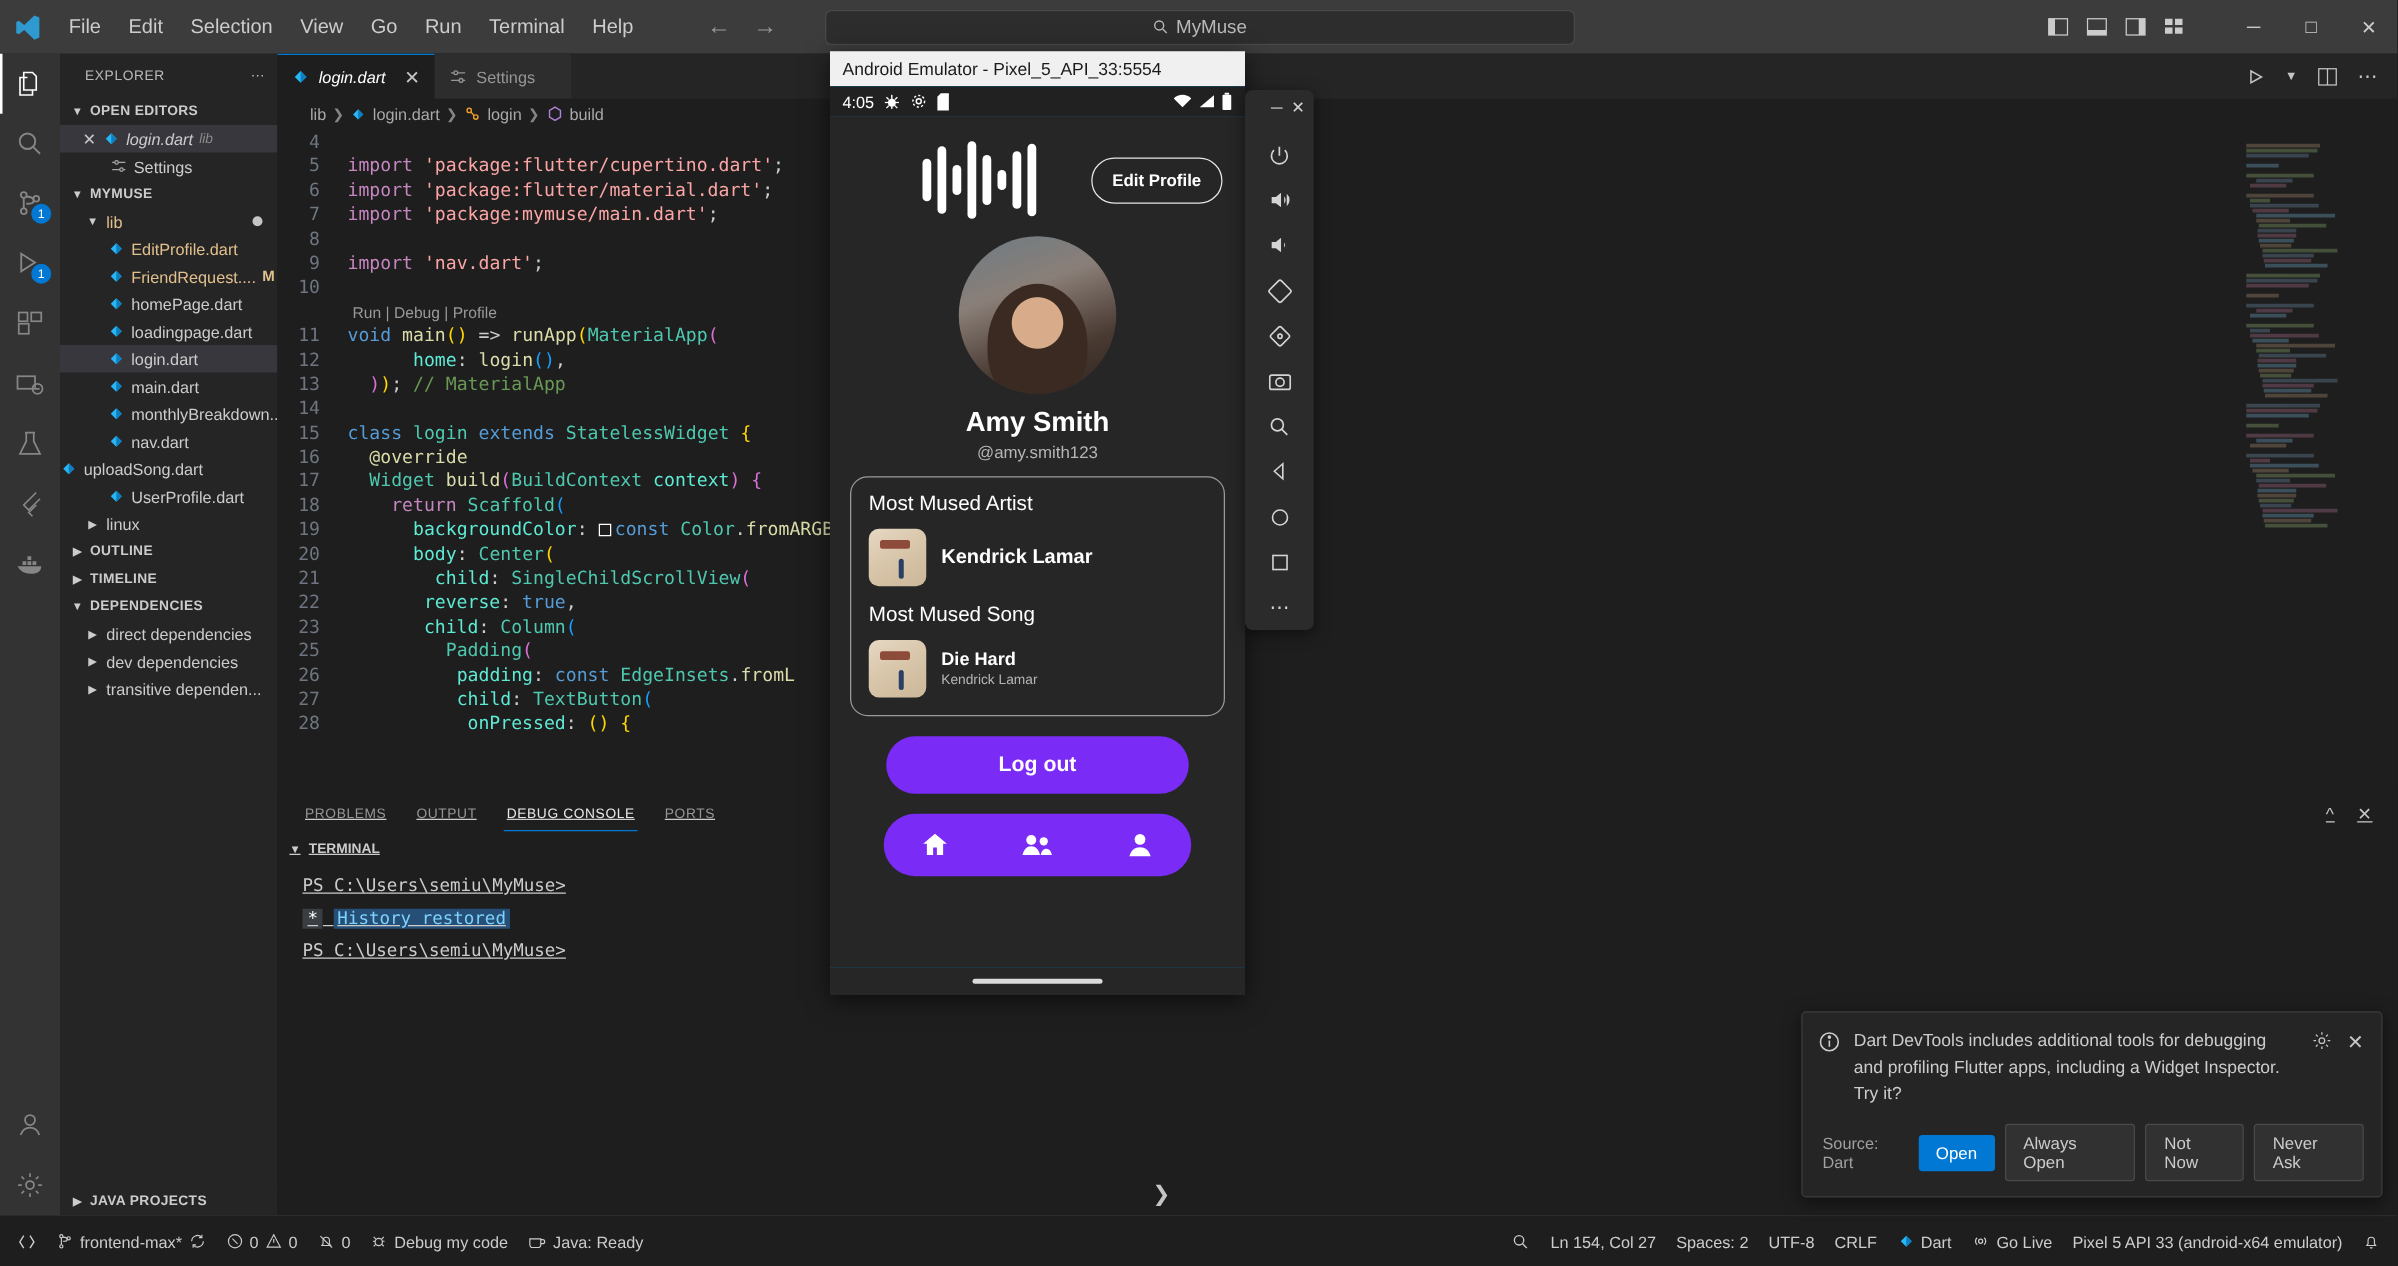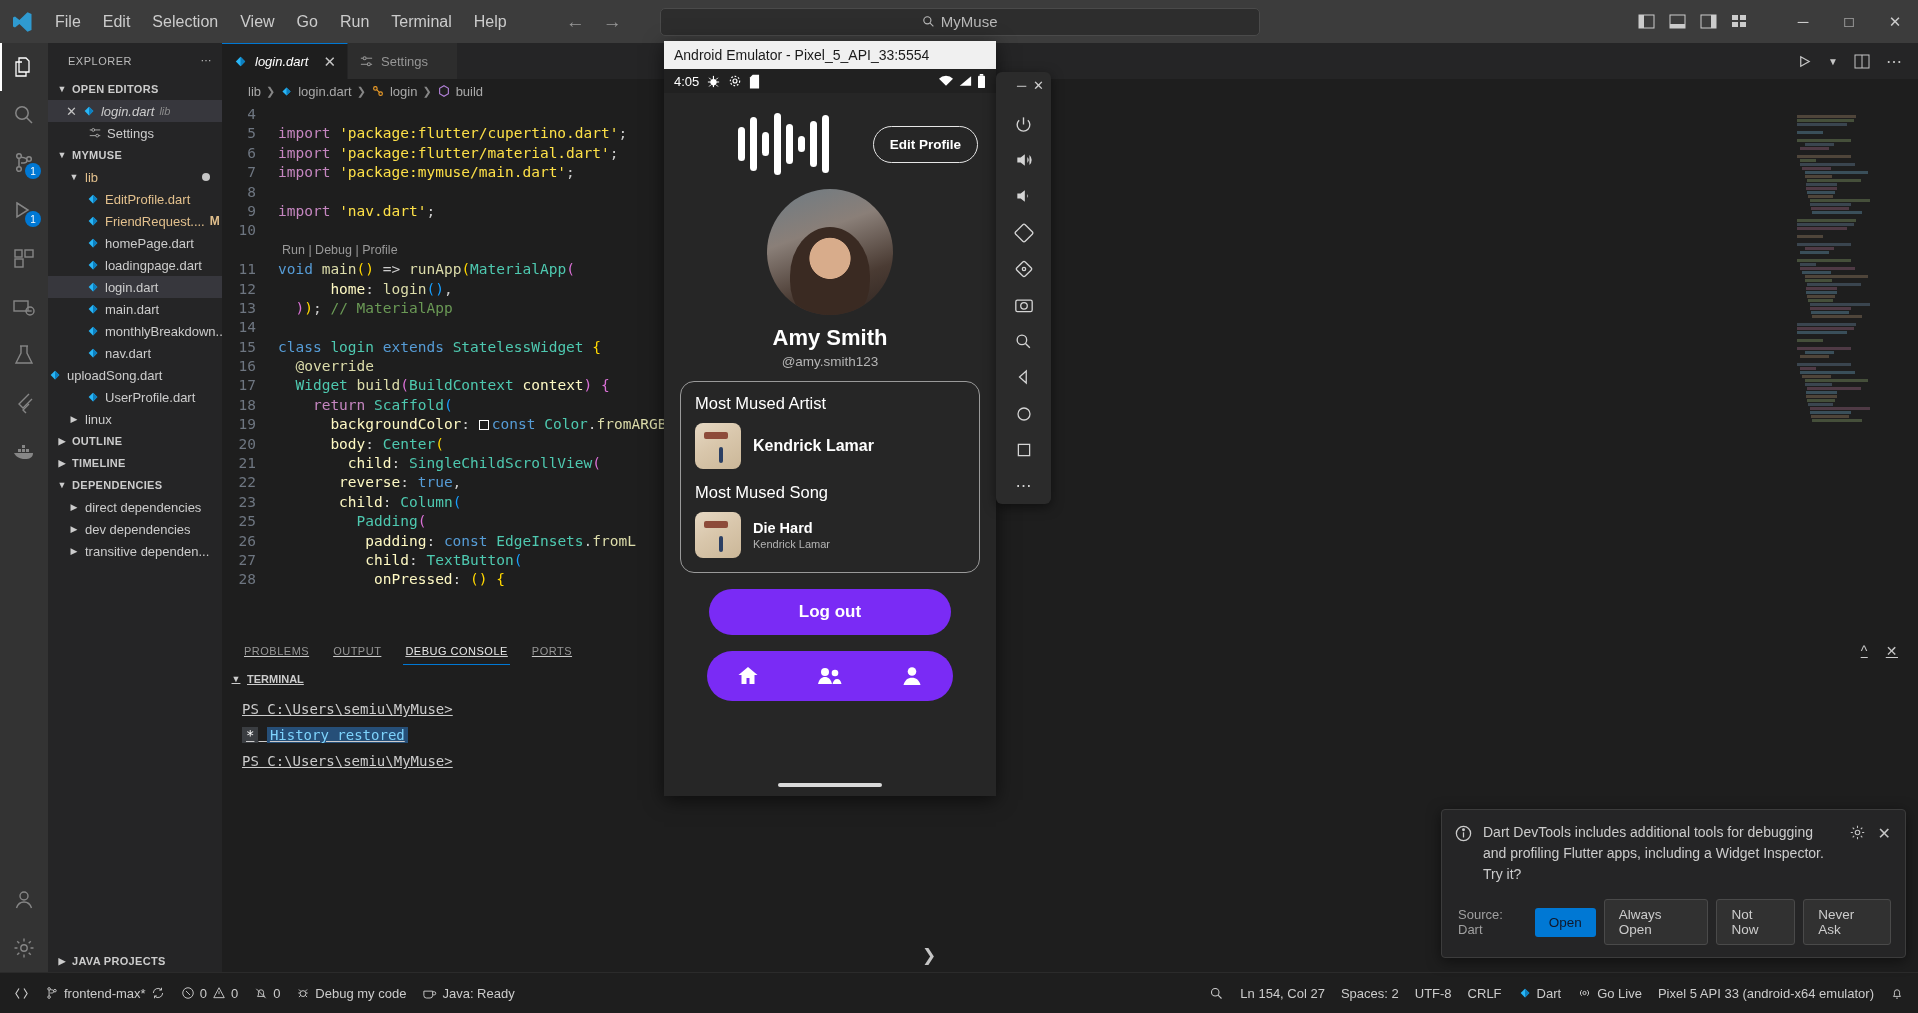--- a/index.html
+++ b/index.html
@@ -97,24 +97,24 @@
     position: relative; height: 500px; overflow: hidden;
     font-family: "DejaVu Sans Mono", monospace; font-size: 14.5px; line-height: 19.4px;
     padding-top: 2px;
   }
   .cl { display: flex; height: 19.4px; white-space: pre; }
   .ln { width: 56px; text-align: right; padding-right: 22px; color: #6e7681; flex: 0 0 56px; }
   .ctext { flex: 1; }
   .codelens { color: #999999; font-size: 12.5px; padding-left: 60px; height: 19.4px; font-family:"Liberation Sans",sans-serif;}
   .kw { color: #569cd6; }
   .kw2 { color: #c586c0; }
-  .str { color: #fde047; }
+  .str { color: #fca5a5; }
   .cls { color: #4ec9b0; }
   .fn { color: #dcdcaa; }
-  .var { color: #fef9c3; }
+  .var { color: #5eead4; }
   .cmt { color: #6a9955; }
   .punc { color: #cccccc; }
   .brkt-y { color: #ffd700; }
   .brkt-p { color: #da70d6; }
   .brkt-b { color: #179fff; }
   .cswatch { display:inline-block; width:10px;height:10px;border:1px solid #fff;background:#1e1e1e;vertical-align:middle;margin-right:3px;}
 
   
   .minimap { position:absolute; right:16px; top:0; width:105px; height:500px; opacity:.65; }
   .mm-line { height:3px; margin-bottom:1px; }
@@ -229,21 +229,21 @@
   
   .notification {
     position: absolute; right: 12px; bottom: 55px; width: 465px; background: #252526;
     border: 1px solid #3c3c3c; border-radius: 4px; z-index: 60;
     box-shadow: 0 3px 14px rgba(0,0,0,.5); padding: 12px 14px 12px 12px;
   }
   .notif-top { display: flex; gap: 10px; }
   .notif-msg { font-size: 14px; color: #cccccc; line-height: 1.5; flex: 1; }
   .notif-actions { display: flex; align-items: center; gap: 8px; margin-top: 14px; }
   .notif-source { font-size: 13px; color: #a0a0a0; margin-right: auto; padding-left: 4px;}
-  .btn { font-size: 13.5px; padding: 7px 14px; border-radius: 3px; background: #0078d4; color: #0f172a; }
+  .btn { font-size: 13.5px; padding: 7px 14px; border-radius: 3px; background: #0078d4; color: #ffffff; }
   .btn.sec { background: #313131; border: 1px solid #4a4a4a; color: #ccc; }
   .notif-icons { display: flex; gap: 12px; color: #c5c5c5; align-items: flex-start; padding-top:2px;}
 
   svg { display: block; }
 </style>
 </head>
 <body>
 
 <div class="app">
 

